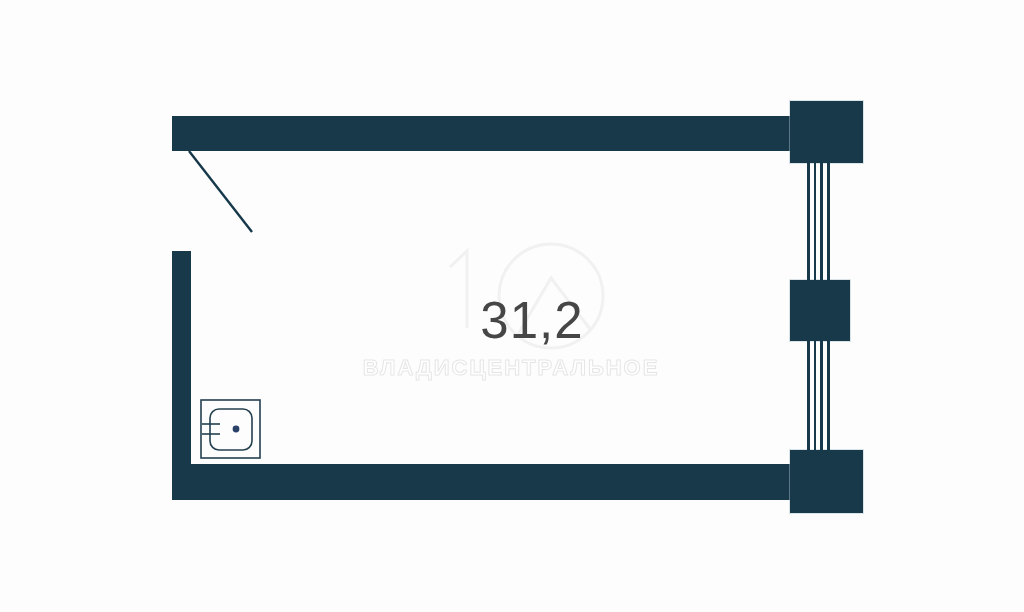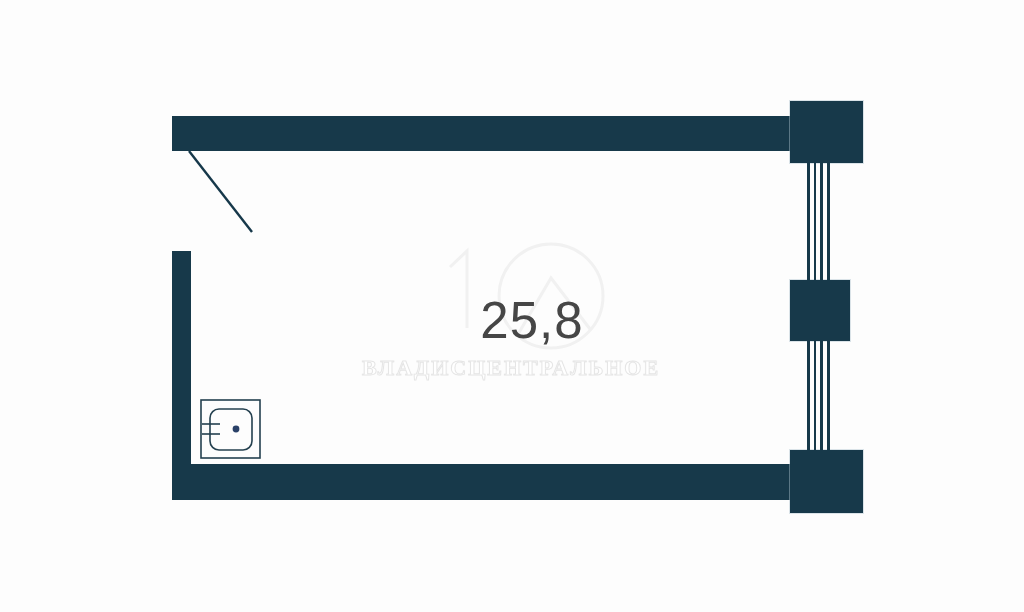--- a/index.html
+++ b/index.html
@@ -47,21 +47,20 @@
 
   
   .wm-logo { left: 425px; top: 232px; width: 215px; height: 130px; }
   .wm-text {
     position: absolute; left: 360px; top: 355px; width: 302px;
     text-align: center; font-size: 22px; font-weight: bold;
     letter-spacing: 2px; color: #ffffff;
     -webkit-text-stroke: 1px rgba(190,190,190,0.35);
     text-shadow: 0 0 1px rgba(200,200,200,0.25);
     white-space: nowrap;
-    font-family: Liberation Serif, serif;
   }
 </style>
 </head>
 <body>
 
 <div class="stage" style="background-color: rgb(253, 253, 253);">
 
   <svg class="abs wm-logo" viewBox="0 0 215 130" fill="none" style="stroke: rgb(241, 241, 241);">
     <polyline points="25,35 42,19 42,96" stroke-width="3"></polyline>
     <circle cx="126" cy="64" r="52" stroke-width="3"></circle>
@@ -97,15 +96,15 @@
   </svg>
 
   <svg class="abs sink-svg" viewBox="0 0 66 66" fill="none" style="stroke: rgb(36, 64, 79);">
     <rect x="3" y="3" width="59" height="58" stroke-width="1.6"></rect>
     <rect x="12" y="12" width="42" height="41" rx="9" stroke-width="1.6"></rect>
     <line x1="4" y1="27" x2="22" y2="27" stroke-width="1.6"></line>
     <line x1="4" y1="37" x2="22" y2="37" stroke-width="1.6"></line>
     <circle cx="38" cy="32" r="3.4" stroke="none" style="fill: rgb(42, 65, 104);"></circle>
   </svg>
 
-  <div class="area-label" style="color: rgb(70, 70, 70);">25,8</div>
+  <div class="area-label" style="color: rgb(70, 70, 70);">31,2</div>
 
 </div>
 
 </body></html>

